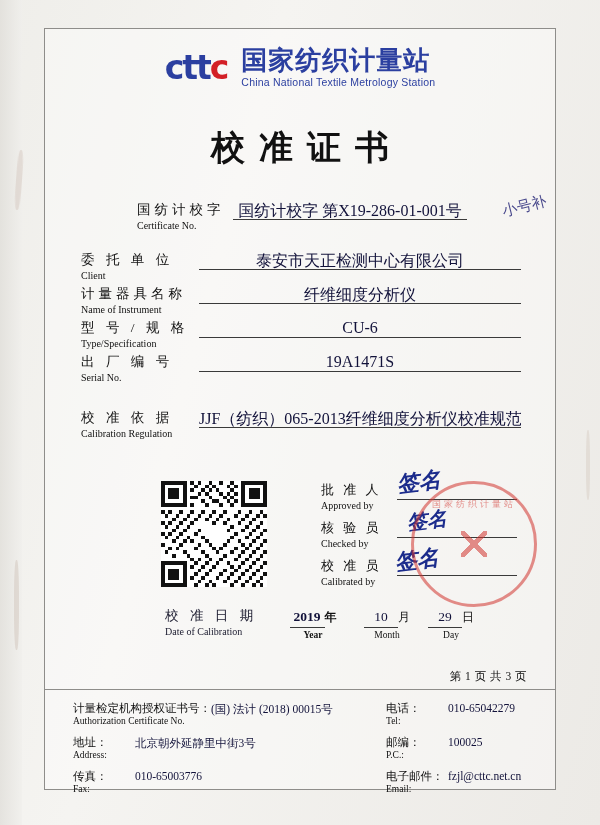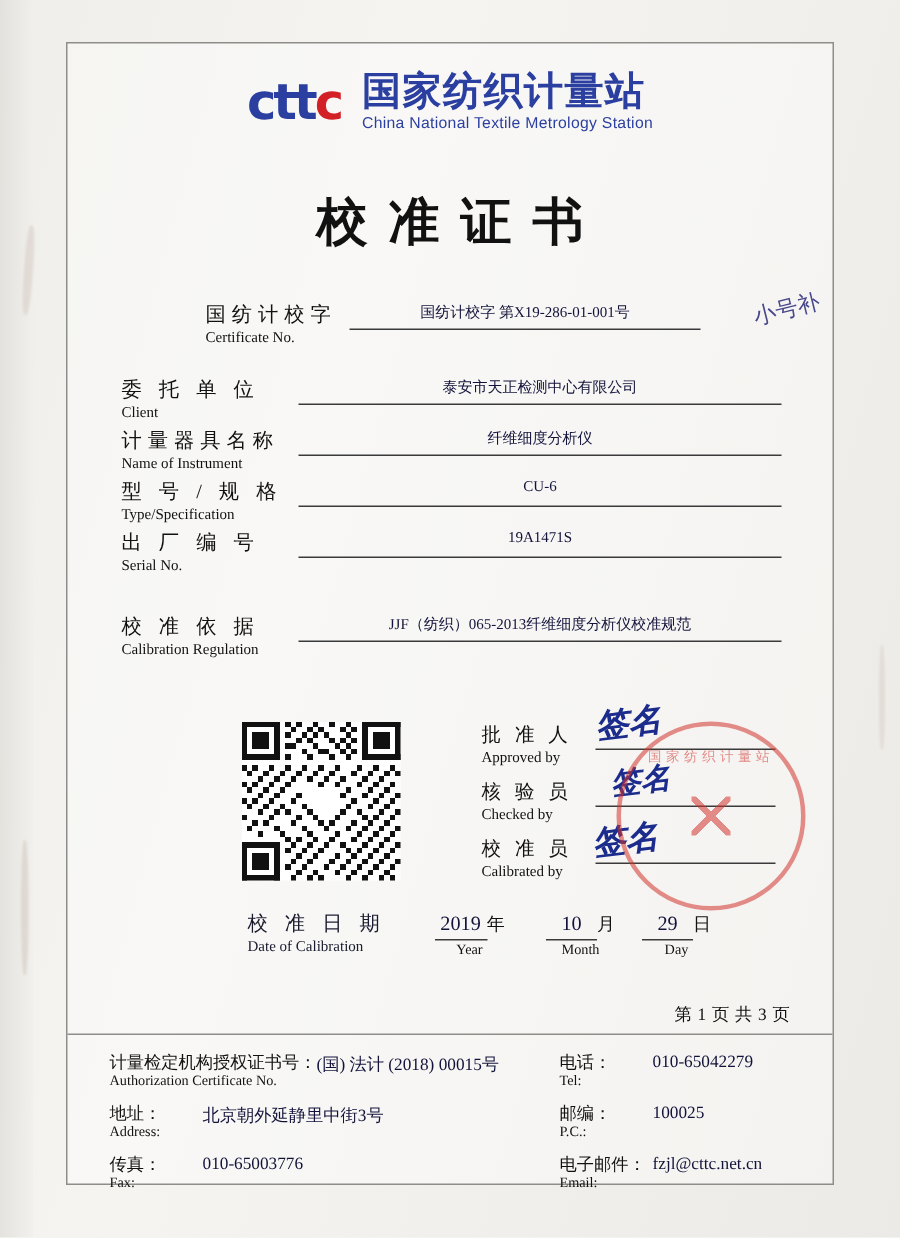--- a/index.html
+++ b/index.html
@@ -154,21 +154,21 @@
     font-size: 10px;
     color: #111;
     margin-top: 1px;
     white-space: nowrap;
     font-family: "Liberation Serif", serif;
   }
   .value {
     flex: 1;
     border-bottom: 1px solid #3a3a3a;
     text-align: center;
-    font-size: 10px;
+    font-size: 16px;
     padding-bottom: 3px;
     height: 19px;
     box-sizing: border-box;
     color: #12123a;
     white-space: nowrap;
     overflow: hidden;
   }
 
   .cert-no-row { top: 172px; }
   .cert-no-row .label { flex: 0 0 96px; width: 96px; }
@@ -275,21 +275,21 @@
   .date-seg .num {
     border-bottom: 1px solid #3a3a3a;
     padding: 0 4px 2px 4px;
     font-size: 13.5px;
     color: #12123a;
     display: inline-block;
     min-width: 26px;
   }
   .date-seg .unit { font-size: 12px; color:#111; }
   .date-seg .en { font-size: 9.5px; color:#111; margin-top: 2px; }
-  .seg-year { flex: 0 0 84px; }
+  .seg-year { flex: 0 0 84px; font-weight: bold; }
   .seg-month { flex: 0 0 64px; }
   .seg-day { flex: 0 0 64px; }
 
   .page-count {
     position: absolute;
     right: 28px;
     top: 640px;
     font-size: 11.5px;
     color: #111;
     letter-spacing: .5px;
@@ -307,20 +307,21 @@
     position: absolute;
     left: 28px;
     right: 24px;
     top: 672px;
     font-size: 11px;
   }
   .foot-row {
     display: flex;
     align-items: flex-start;
     margin-bottom: 9px;
+    gap: 13px;
   }
   .foot-left { flex: 0 0 300px; display:flex; }
   .foot-right { flex: 1; display:flex; }
   .foot-label { flex: 0 0 104px; }
   .foot-label .cn { font-size: 11.5px; color:#111; white-space:nowrap; }
   .foot-label .en { font-size: 9.5px; color:#111; white-space:nowrap; }
   .foot-val {
     font-size: 11.5px;
     color: #12123a;
     padding-top: 1px;

